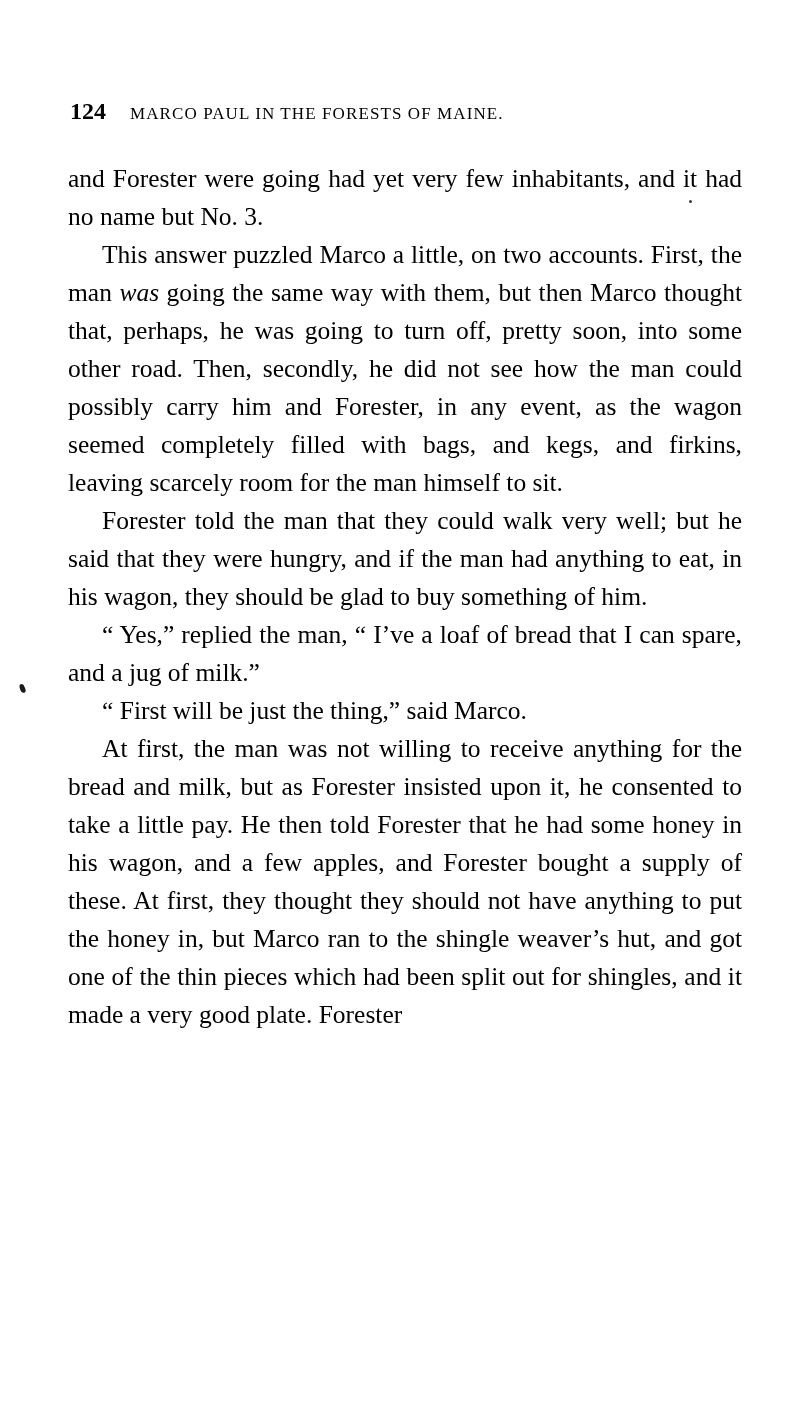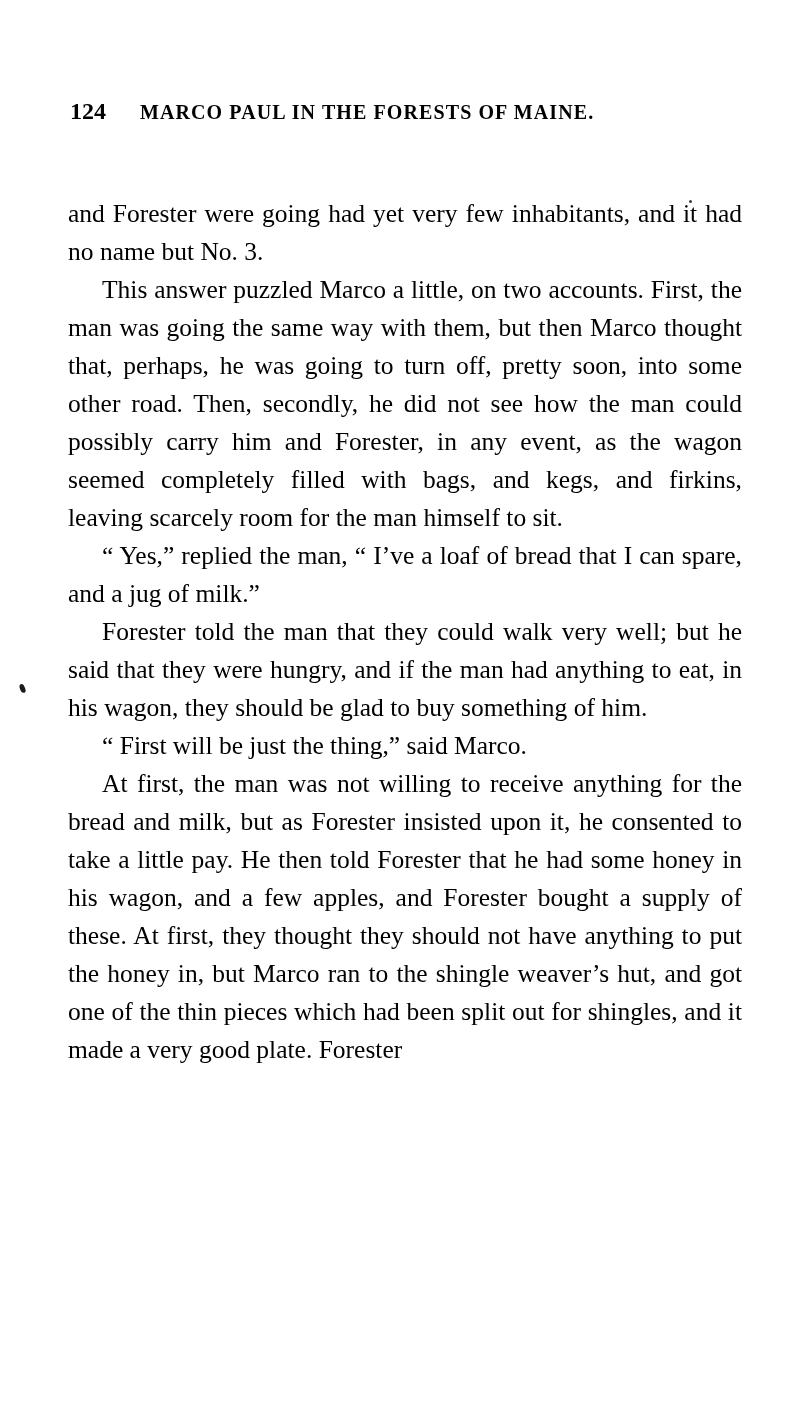--- a/index.html
+++ b/index.html
@@ -33,45 +33,44 @@
   }
   .folio {
     font-family: "Liberation Serif", serif;
     font-weight: bold;
     font-size: 24px;
     letter-spacing: 0px;
     margin-right: 24px;
   }
   .running-head {
     font-family: "Liberation Serif", serif;
-    font-size: 20px;
+    font-size: 17px;
     font-variant: small-caps;
     letter-spacing: 1.1px;
-    font-weight: 700;
-    margin-left: 10px;
+    font-weight: 400;
   }
   .body-text {
     position: absolute;
     top: 160px;
     left: 68px;
     width: 674px;
     font-size: 25.5px;
     line-height: 38px;
     text-align: justify;
     text-justify: inter-word;
   }
   .body-text p {
     margin: 0;
     text-indent: 34px;
   }
   .body-text p.noindent {
     text-indent: 0;
-    margin-top: 35px;
   }
   .it {
+    font-style: italic;
   }
   .speck-left {
     position: absolute;
     left: 20px;
     top: 684px;
     width: 5px;
     height: 9px;
     background: #1a1a1a;
     border-radius: 50% 50% 40% 60%;
     transform: rotate(-20deg);
@@ -92,22 +91,22 @@
 <div class="page">
 
   <div class="header">
     <span class="folio">124</span>
     <span class="running-head">MARCO PAUL IN THE FORESTS OF MAINE.</span>
   </div>
 
   <div class="body-text">
     <p class="noindent">and Forester were going had yet very few inhabitants, and it had no name but No. 3.</p>
     <p><span>This answer puzzled Marco a little, on two accounts.   First, the man </span><span class="it">was</span><span> going the same way with them, but then Marco thought that, perhaps, he was going to turn off, pretty soon, into some other road.   Then, secondly, he did not see how the man could possibly carry him and Forester, in any event, as the wagon seemed completely filled with bags, and kegs, and firkins, leaving scarcely room for the man himself to sit.</span></p>
+    <p>Forester told the man that they could walk very well; but he said that they were hungry, and if the man had anything to eat, in his wagon, they should be glad to buy something of him.</p>
     <p>“ Yes,” replied the man, “ I’ve a loaf of bread that I can spare, and a jug of milk.”</p>
-    <p>Forester told the man that they could walk very well; but he said that they were hungry, and if the man had anything to eat, in his wagon, they should be glad to buy something of him.</p>
     <p>“ First will be just the thing,” said Marco.</p>
     <p>At first, the man was not willing to receive anything for the bread and milk, but as Forester insisted upon it, he consented to take a little pay. He then told Forester that he had some honey in his wagon, and a few apples, and Forester bought a supply of these.   At first, they thought they should not have anything to put the honey in, but Marco ran to the shingle weaver’s hut, and got one of the thin pieces which had been split out for shingles, and it made a very good plate.   Forester</p>
   </div>
 
   <div class="speck-left"></div>
   <div class="speck-right"></div>
 
 </div>
 
 </body></html>

